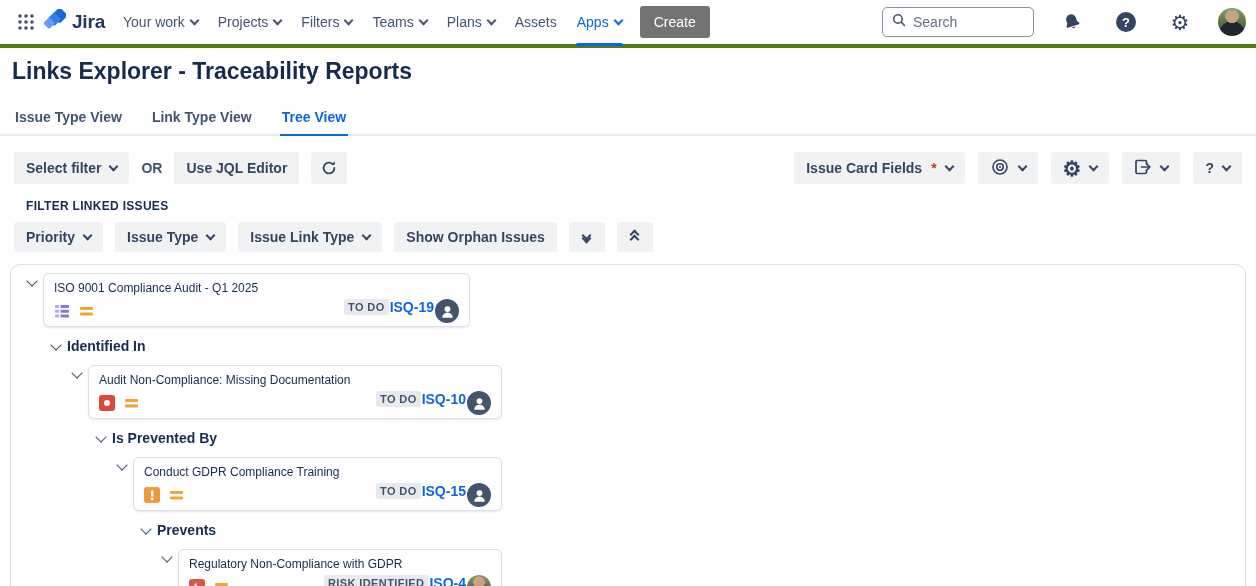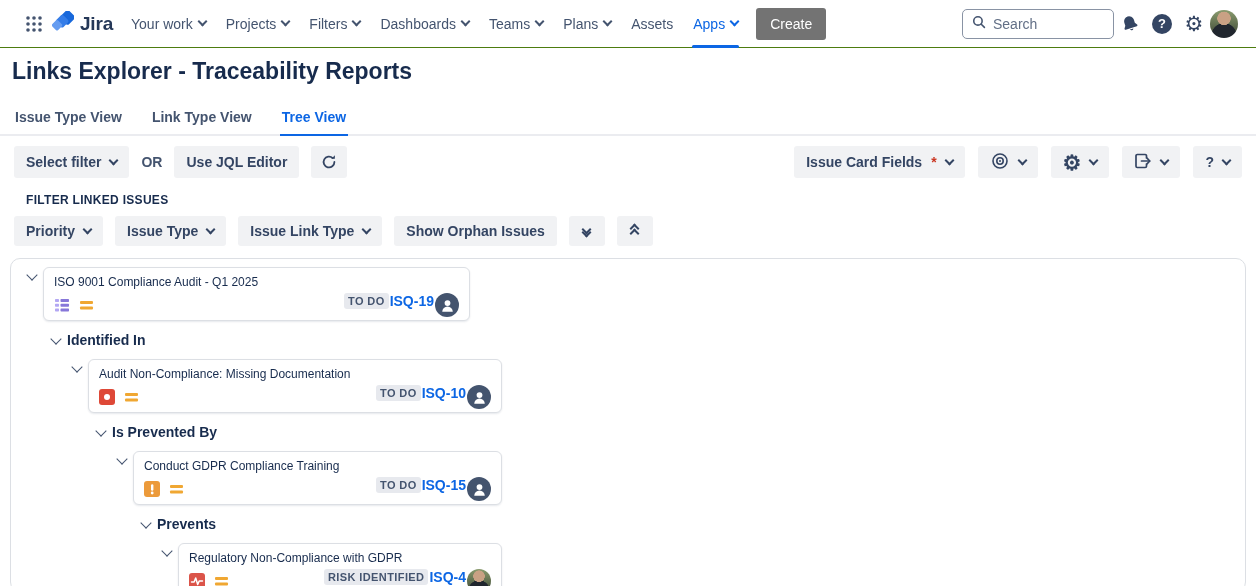--- a/index.html
+++ b/index.html
@@ -1,37 +1,37 @@
 <!DOCTYPE html>
 <html><head>
 <meta charset="utf-8">
 <style>
   * { box-sizing: border-box; margin: 0; padding: 0; }
   html,body { width:1256px; height:586px; overflow:hidden; background:#fff;
               font-family:"Liberation Sans", sans-serif; color:#172B4D; }
 
   
-  .topnav { display:flex; align-items:center; height:48px; padding:0 18px;
-            border-bottom:1px solid #4d7c0f; }
+  .topnav { display:flex; align-items:center; height:48px; padding:0 10px;
+            border-bottom:4px solid #4d7c0f; }
   .icon-btn { width:32px; height:32px; display:grid; place-items:center;
               background:none; border:none; cursor:pointer; color:#344563; border-radius:4px; }
   .logo { display:flex; align-items:center; gap:6px; padding:0 8px 0 2px; }
   .logo-text { font-size:19px; font-weight:700; color:#253858; letter-spacing:-.2px; }
   .nav-items { display:flex; align-items:center; }
   .nav-item { position:relative; display:flex; align-items:center; gap:6px; height:32px;
               padding:0 10px; font-size:14px; font-weight:500; color:#44546F;
               background:none; border:none; cursor:pointer; white-space:nowrap; }
   .nav-item.active { color:#0C66E4; }
   .nav-item.active::after { content:""; position:absolute; left:9px; right:9px; bottom:-8px;
                             height:3px; background:#0C66E4; border-radius:2px; }
   .chev { width:7px; height:7px; border-right:2px solid; border-bottom:2px solid;
           transform:rotate(45deg); margin-top:-4px; flex:none; }
   .create-btn { margin-left:8px; height:32px; padding:0 14px; border:none; border-radius:3px;
                 background:#737373; color:#fff; font-size:14px; font-weight:500; cursor:pointer; }
-  .nav-right { margin-left:auto; display:flex; align-items:center; gap:0; }
+  .nav-right { margin-left:auto; display:flex; align-items:center; gap:22px; }
   .search-box { display:flex; align-items:center; gap:7px; width:152px; height:30px;
                 border:1px solid #8993A4; border-radius:5px; padding:0 9px; background:#fff; }
   .search-box input { border:none; outline:none; width:100%; font-size:14px;
                       font-family:"Liberation Sans",sans-serif; color:#172B4D; background:transparent; }
   .search-box input::placeholder { color:#626F86; }
   .help-circle { width:20px; height:20px; border-radius:50%; background:#344563; color:#fff;
                  font-size:13px; font-weight:700; display:grid; place-items:center; line-height:1; }
   .gear-glyph { font-size:21px; color:#344563; line-height:1; }
   .avatar { border-radius:50%; display:inline-block; flex:none; }
   .av-photo { background:
@@ -44,21 +44,21 @@
 
   
   .page-title { margin:10px 12px 0; font-size:23px; font-weight:700; color:#172B4D; }
   .tabs { display:flex; gap:26px; margin-top:24px; padding:0 13px;
           border-bottom:2px solid #EBECF0; }
   .tab { background:none; border:none; cursor:pointer; padding:0 2px 9px; font-size:14px;
          font-weight:600; color:#44546F; margin-bottom:-2px; border-bottom:2px solid transparent; }
   .tab.active { color:#0C66E4; border-bottom-color:#0C66E4; }
 
   
-  .toolbar { display:flex; align-items:flex-end; margin:10px 14px 0; }
+  .toolbar { display:flex; align-items:flex-end; margin:16px 14px 0; }
   .tb-left { display:flex; align-items:center; gap:12px; }
   .tb-right { margin-left:auto; display:flex; align-items:center; gap:13px; }
   .btn { display:inline-flex; align-items:center; gap:9px; height:32px; padding:0 12px;
          background:#F1F2F4; border:none; border-radius:3px; cursor:pointer;
          font-size:14px; font-weight:600; color:#344563; font-family:"Liberation Sans",sans-serif;
          white-space:nowrap; }
   .btn.sq { width:36px; justify-content:center; padding:0; }
   .or-label { font-size:14px; font-weight:600; color:#44546F; }
   .req-mark { color:#CA3521; font-weight:700; }
 
@@ -123,24 +123,20 @@
     </button>
     <button class="nav-item">
       <span>Projects</span>
         <span class="chev"></span>
     </button>
     <button class="nav-item">
       <span>Filters</span>
         <span class="chev"></span>
     </button>
     <button class="nav-item">
-      <span>Dashboards</span>
-        <span class="chev"></span>
-    </button>
-    <button class="nav-item">
       <span>Teams</span>
         <span class="chev"></span>
     </button>
     <button class="nav-item">
       <span>Plans</span>
         <span class="chev"></span>
     </button>
     <button class="nav-item">
       <span>Assets</span>
     </button>

